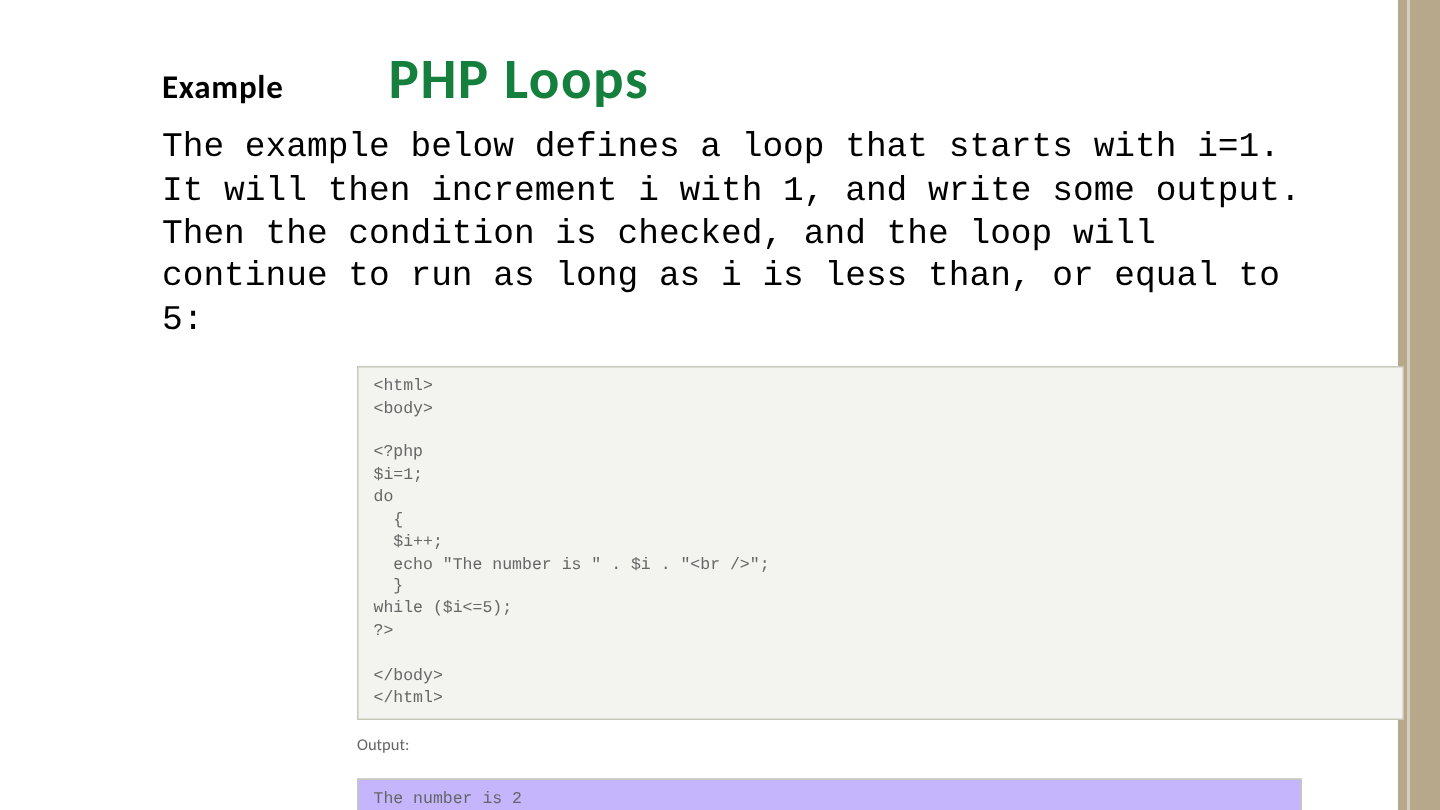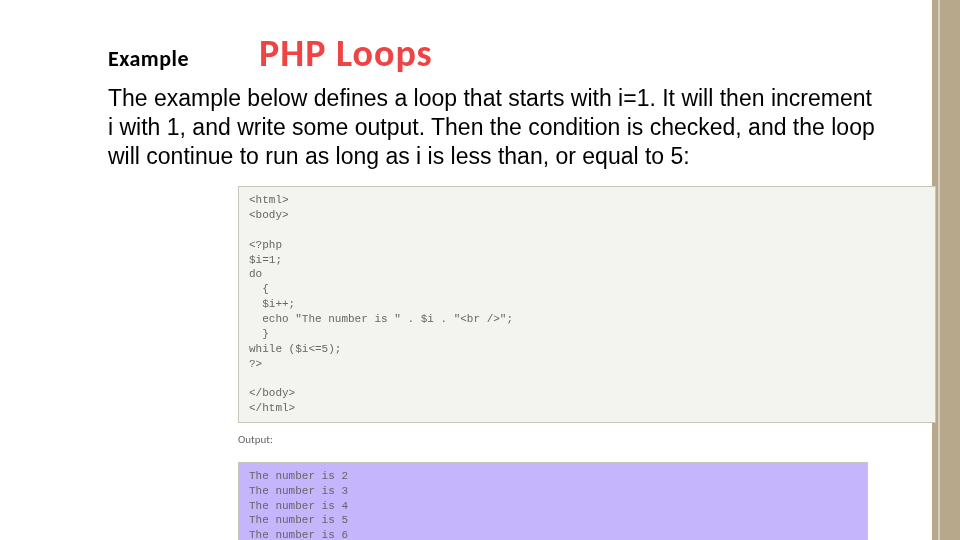--- a/index.html
+++ b/index.html
@@ -43,25 +43,25 @@
     font-size: 22px;
     font-weight: 600;
     color: #000;
     letter-spacing: 0.5px;
     margin-right: 70px;
   }
   .main-title {
     font-family: "Cooper Black", "Arial Black", Calibri, serif;
     font-size: 38px;
     font-weight: 900;
-    color: #ef4444;
+    color: #15803d;
     letter-spacing: 1px;
   }
   .description {
-    font-family: Liberation Sans, sans-serif;
+    font-family: Liberation Mono, monospace;
     font-size: 23px;
     color: #000;
     line-height: 1.25;
     margin-bottom: 16px;
     width: 770px;
   }
   .code-box {
     margin-left: 130px;
     width: 698px;
     background: #f3f3ef;

